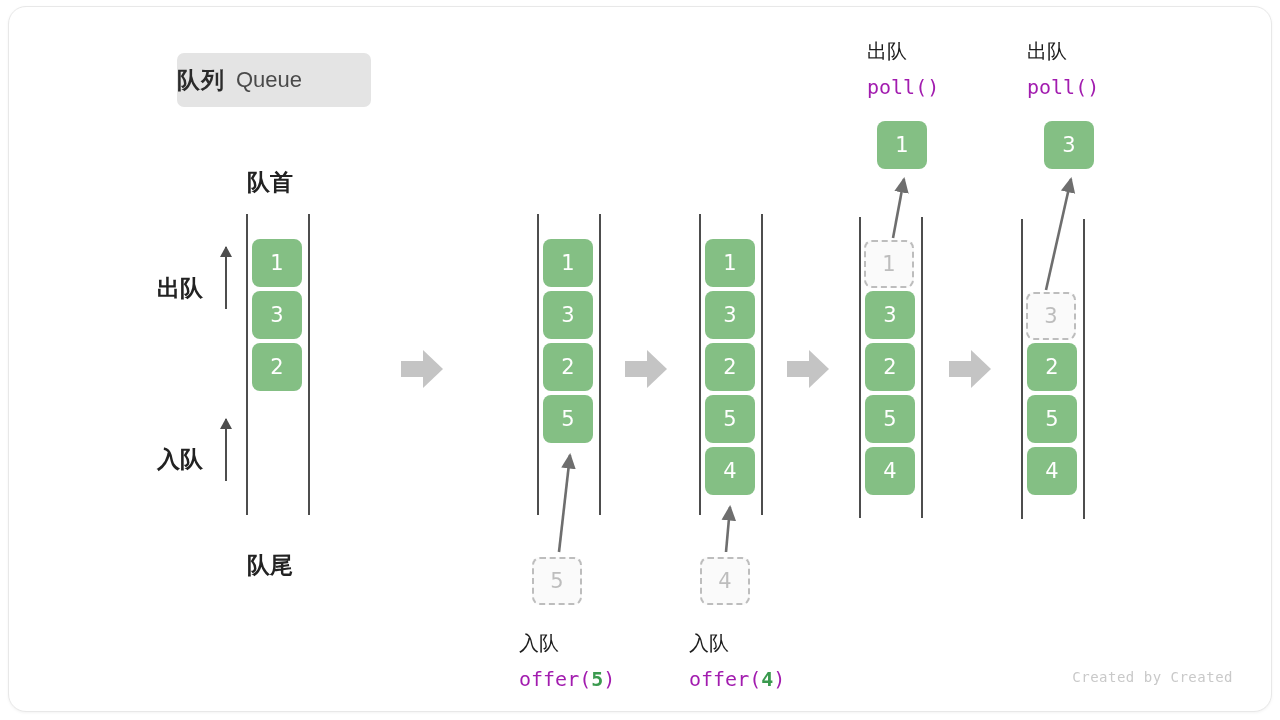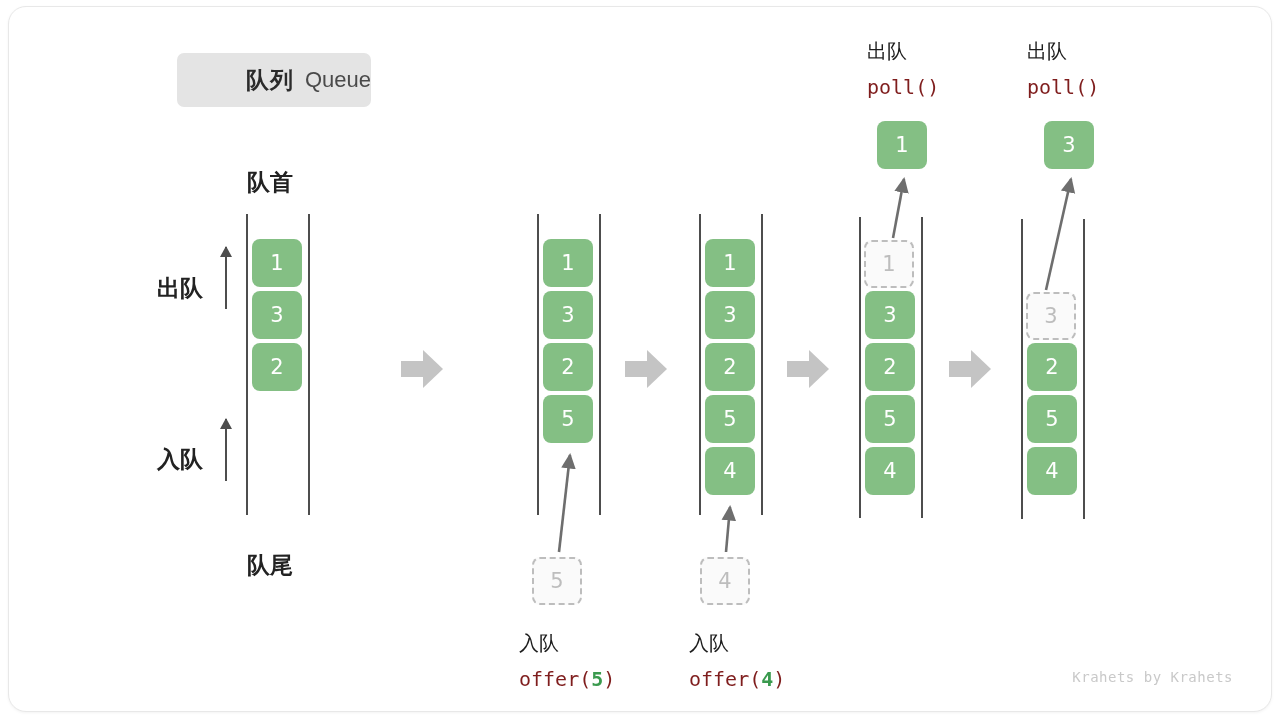--- a/index.html
+++ b/index.html
@@ -32,21 +32,21 @@
   .title-badge {
     position: absolute;
     left: 168px;
     top: 46px;
     width: 194px;
     height: 54px;
     background: #e4e4e4;
     border-radius: 7px;
     display: flex;
     align-items: center;
-    justify-content: flex-end;
+    justify-content: flex-start;
     gap: 11px;
   }
   .title-cn {
     font-family: "DejaVu Sans", sans-serif;
     font-size: 23px;
     font-weight: bold;
     color: #2b2b2b;
     letter-spacing: 1px;
   }
   .title-en {
@@ -68,21 +68,21 @@
     position: absolute;
     font-family: "DejaVu Sans", sans-serif;
     font-size: 20px;
     color: #1c1c1c;
     white-space: nowrap;
     line-height: 36px;
   }
   .op-label .mono {
     font-family: "DejaVu Sans Mono", monospace;
     font-size: 20px;
-    color: #7f1d1d;
+    color: #a21caf;
   }
   .op-label .arg {
     font-family: "DejaVu Sans Mono", monospace;
     font-size: 20px;
     color: #3a9a4e;
     font-weight: bold;
   }
 
   
   .rail {
@@ -296,16 +296,16 @@
 
       <line x1="550" y1="545" x2="561" y2="448" stroke="#6e6e6e" stroke-width="2.6" marker-end="url(#ah)"></line>
 
       <line x1="717" y1="545" x2="721" y2="500" stroke="#6e6e6e" stroke-width="2.6" marker-end="url(#ah)"></line>
 
       <line x1="884" y1="231" x2="895" y2="172" stroke="#6e6e6e" stroke-width="2.6" marker-end="url(#ah)"></line>
 
       <line x1="1037" y1="283" x2="1062" y2="172" stroke="#6e6e6e" stroke-width="2.6" marker-end="url(#ah)"></line>
     </svg>
 
-    <div class="watermark">Krahets by Krahets</div>
+    <div class="watermark">Created by Created</div>
 
   </div>
 </div>
 
 </body></html>

